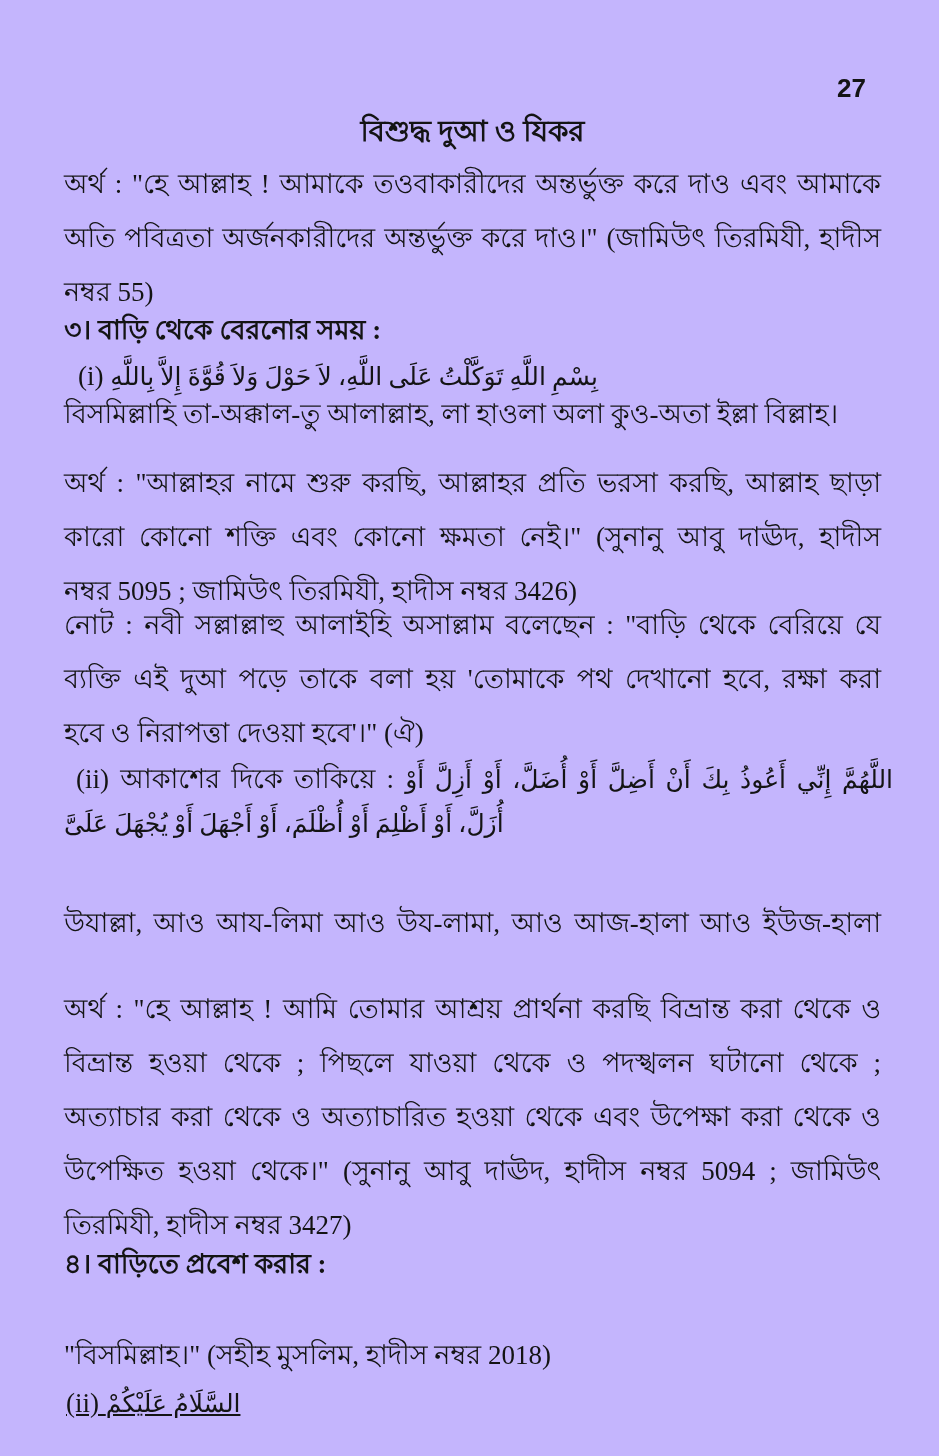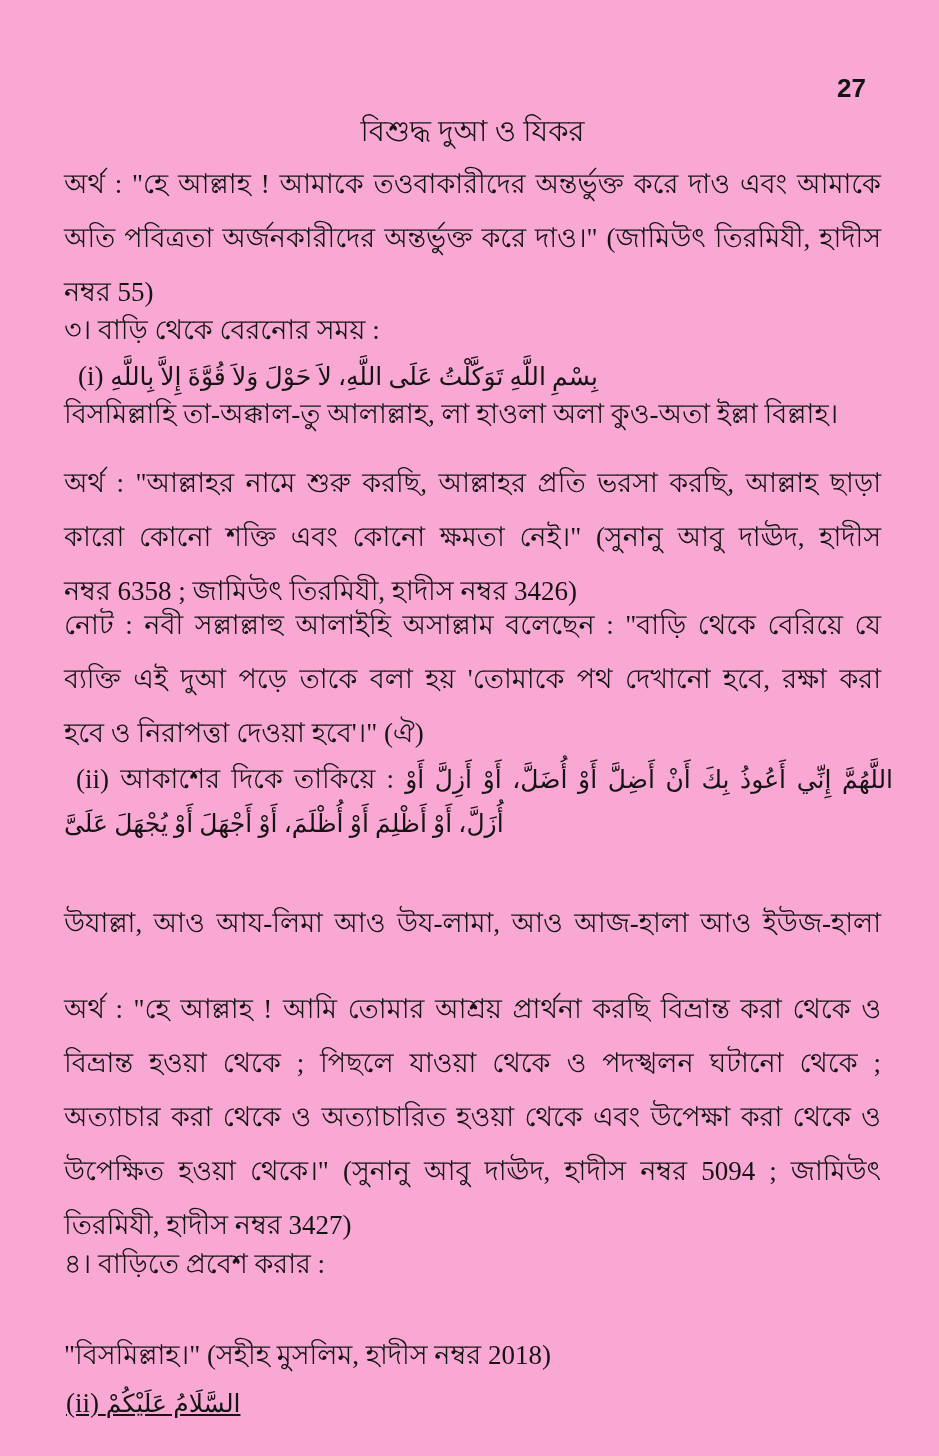--- a/index.html
+++ b/index.html
@@ -1,35 +1,35 @@
 <!DOCTYPE html>
 <html><head>
 <meta charset="utf-8">
 <style>
   html, body { margin: 0; padding: 0; background: #e8e8e8; }
   .page {
     position: relative;
     width: 939px;
     height: 1456px;
     margin: 0 auto;
-    background: #f9a8d4;
+    background: #c4b5fd;
     overflow: hidden;
     font-family: "Liberation Serif", "DejaVu Serif", serif;
     color: #141414;
   }
   .ln {
     position: absolute;
     left: 64px;
     width: 817px;
     font-size: 27px;
     line-height: 48px;
     white-space: normal;
   }
   .j { text-align: justify; text-align-last: justify; }
-  .b { font-weight: normal; }
+  .b { font-weight: bold; }
   .ctr { text-align: center; text-align-last: center; }
   .pageno {
     position: absolute;
     top: 74px;
     right: 73px;
     font-family: "Liberation Sans", "DejaVu Sans", sans-serif;
     font-weight: 600;
     font-size: 26px;
     line-height: 28px;
   }
@@ -56,21 +56,21 @@
 
   <div class="ln ind14" style="top:352px">
     <span>(i)</span>
     <span class="ar" lang="ar">بِسْمِ اللَّهِ تَوَكَّلْتُ عَلَى اللَّهِ، لاَ حَوْلَ وَلاَ قُوَّةَ إِلاَّ بِاللَّهِ</span>
   </div>
 
   <div class="ln" style="top:390px">বিসমিল্লাহি তা-অক্কাল-তু আলাল্লাহ, লা হাওলা অলা কুও-অতা ইল্লা বিল্লাহ।</div>
 
   <div class="ln j" style="top:459px">অর্থ : "আল্লাহর নামে শুরু করছি, আল্লাহর প্রতি ভরসা করছি, আল্লাহ ছাড়া</div>
   <div class="ln j" style="top:513px">কারো কোনো শক্তি এবং কোনো ক্ষমতা নেই।" (সুনানু আবু দাঊদ, হাদীস</div>
-  <div class="ln" style="top:567px">নম্বর 6358 ; জামিউৎ তিরমিযী, হাদীস নম্বর 3426)</div>
+  <div class="ln" style="top:567px">নম্বর 5095 ; জামিউৎ তিরমিযী, হাদীস নম্বর 3426)</div>
 
   <div class="ln j" style="top:601px">নোট : নবী সল্লাল্লাহু আলাইহি অসাল্লাম বলেছেন : "বাড়ি থেকে বেরিয়ে যে</div>
   <div class="ln j" style="top:655px">ব্যক্তি এই দুআ পড়ে তাকে বলা হয় 'তোমাকে পথ দেখানো হবে, রক্ষা করা</div>
   <div class="ln" style="top:709px">হবে ও নিরাপত্তা দেওয়া হবে'।" (ঐ)</div>
 
   <div class="ln j ind12" style="top:755px">
     <span>(ii)</span>
     <span>আকাশের দিকে তাকিয়ে :</span>
     <span class="ar" lang="ar">اللَّهُمَّ إِنِّي أَعُوذُ بِكَ أَنْ أَضِلَّ أَوْ أُضَلَّ، أَوْ أَزِلَّ أَوْ</span>
   </div>

